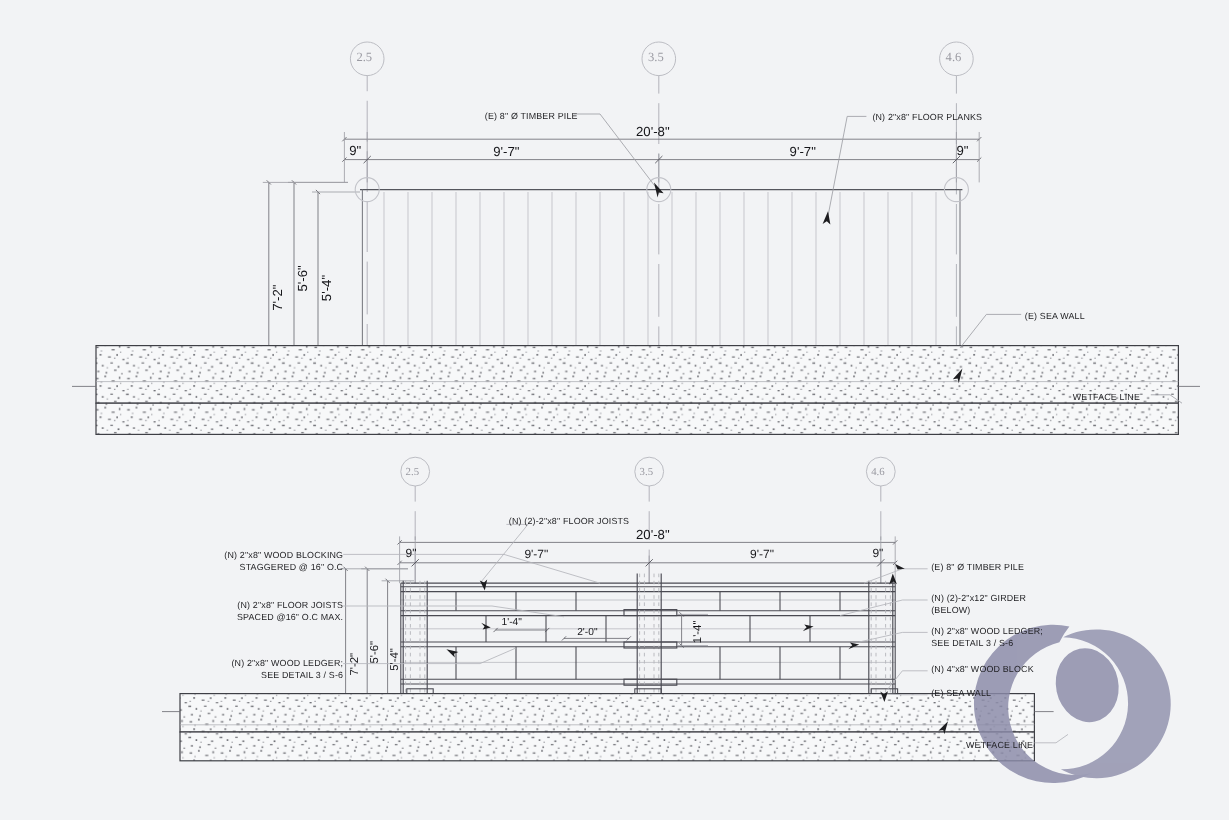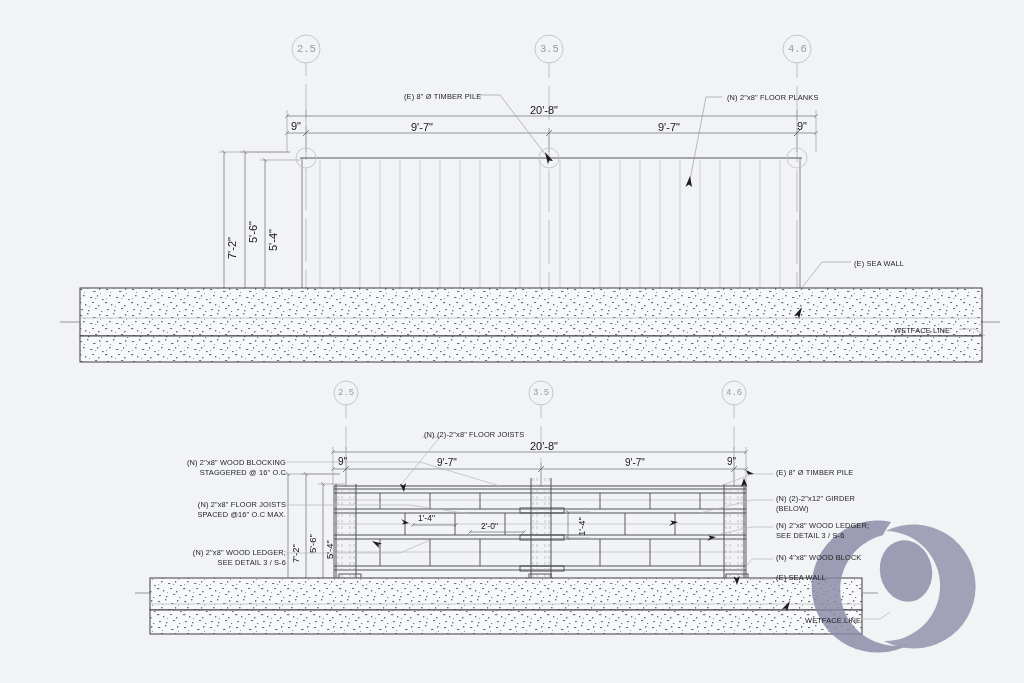--- a/index.html
+++ b/index.html
@@ -35,21 +35,21 @@
     font-family:"Liberation Sans", sans-serif;
     font-size:11px;
     color:#16161a;
     white-space:pre;
     transform-origin:0 0;
     transform:rotate(-90deg);
   }
   .vdim.sm{font-size:9.5px;}
   .grid-txt{
     position:absolute;
-    font-family:Liberation Mono, monospace;
+    font-family:Liberation Serif, serif;
     font-size:10.5px;
     color:#9a9aa2;
     white-space:pre;
     text-align:right;
   }
   .grid-txt.sm{font-size:9px;}
   .ralign{text-align:right;}
 </style>
 </head>
 <body>

